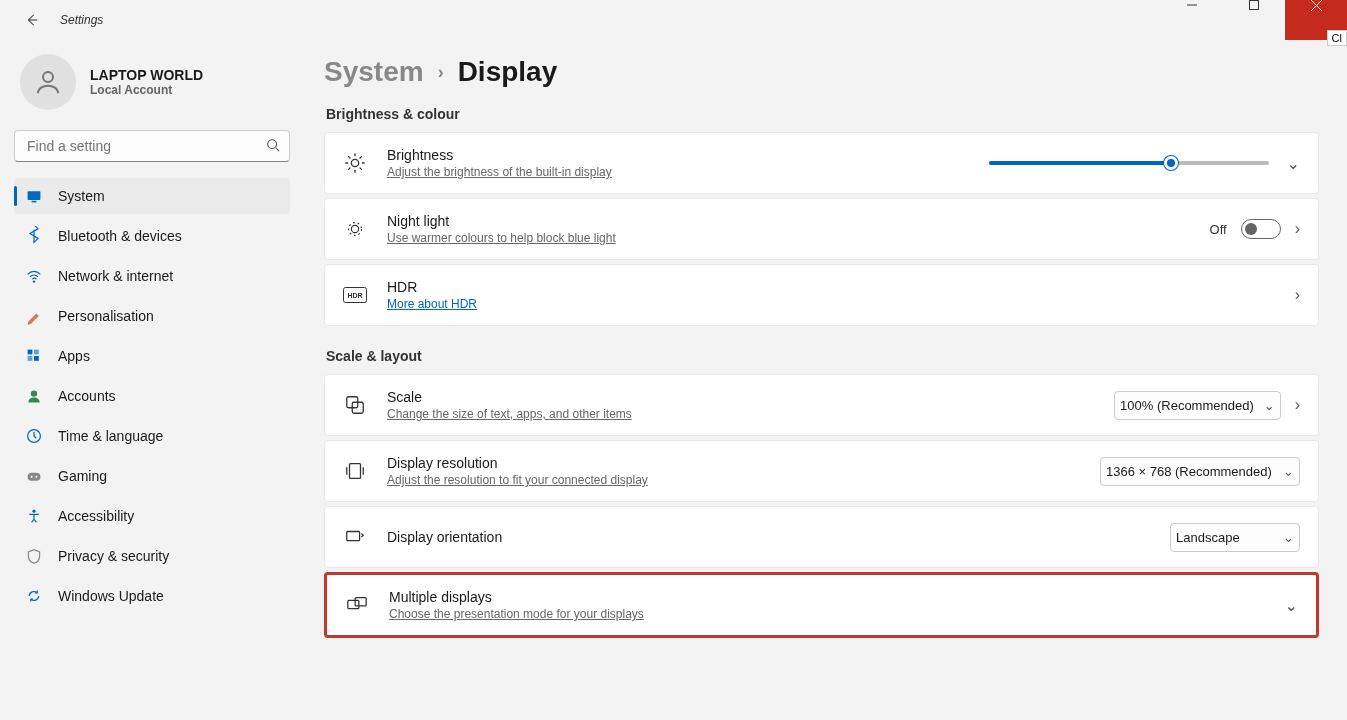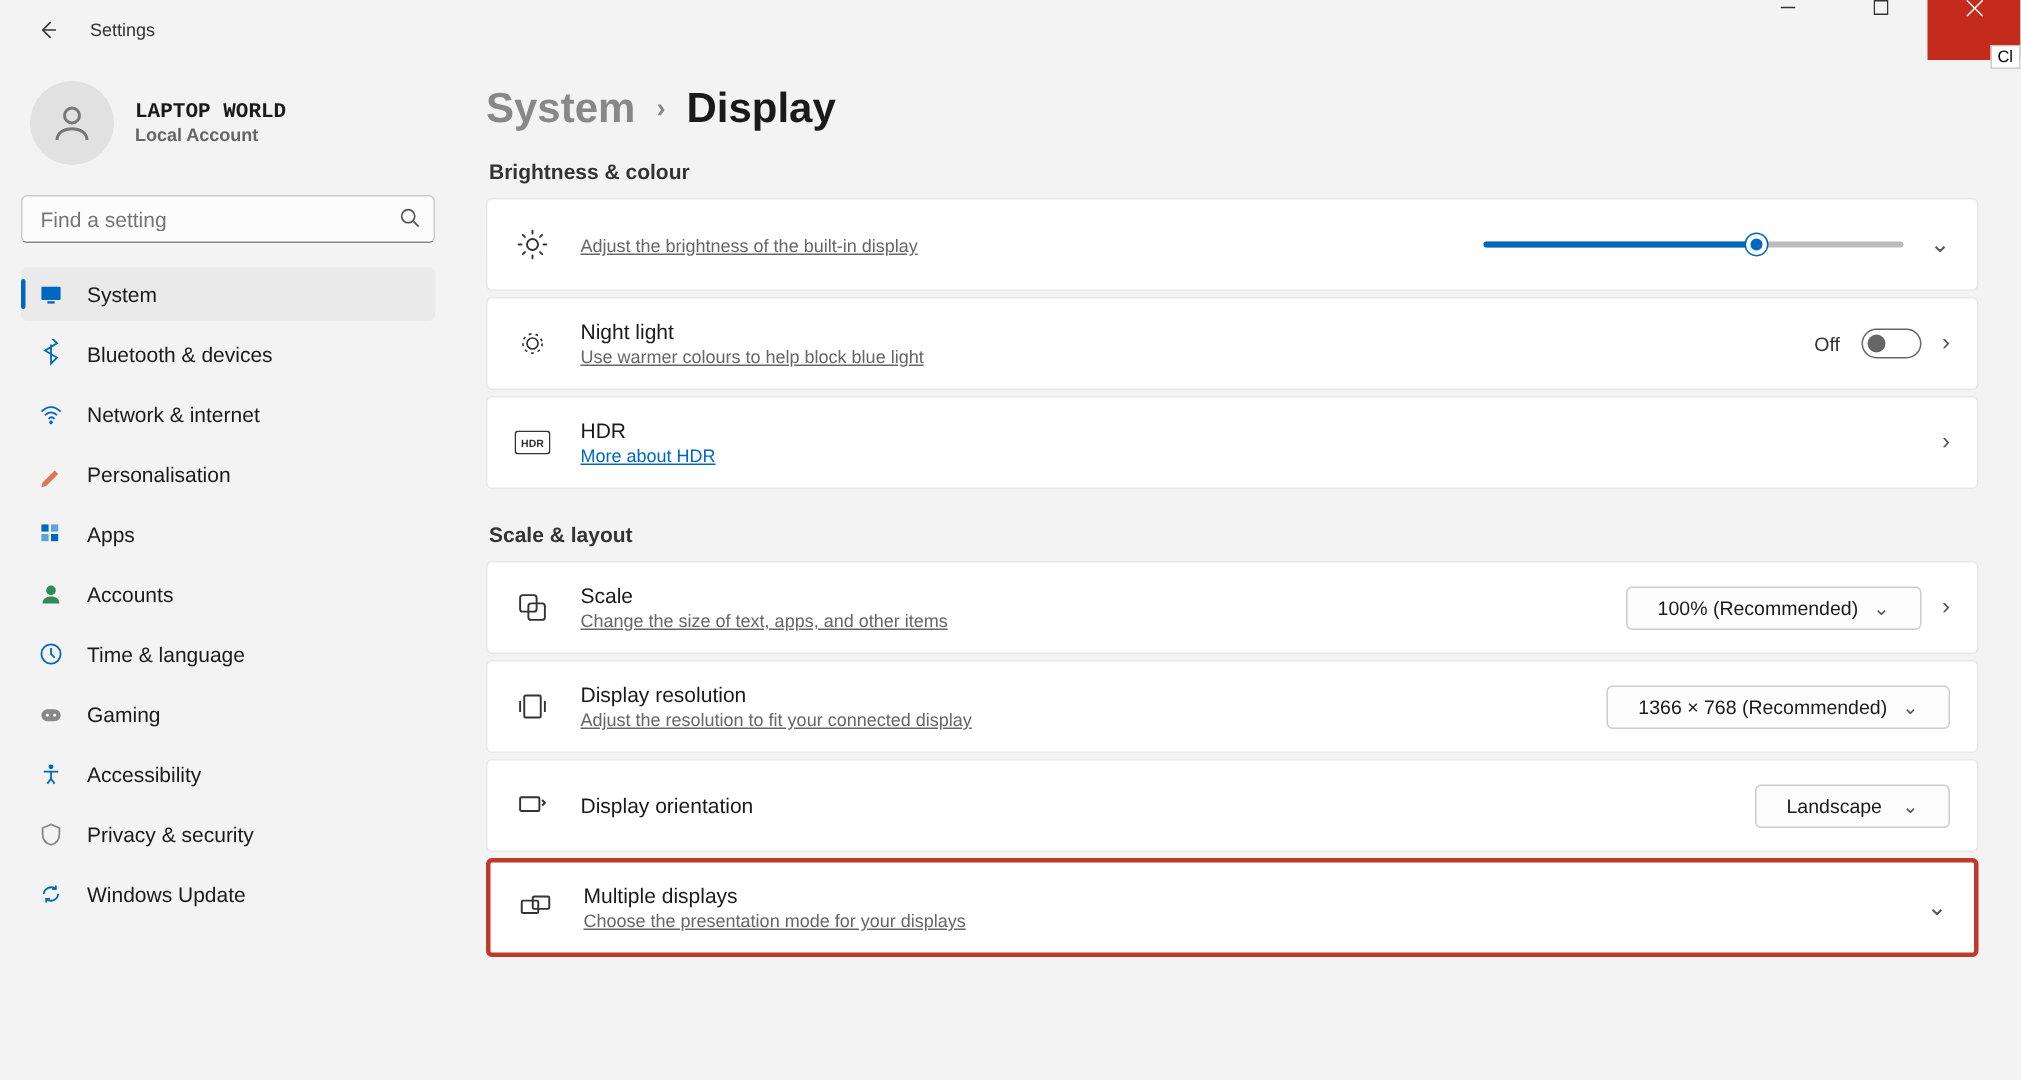--- a/index.html
+++ b/index.html
@@ -1,37 +1,37 @@
 <!DOCTYPE html>
 <html><head>
 <meta charset="utf-8">
 <style>
 * { box-sizing: border-box; margin: 0; padding: 0; font-family: "Segoe UI", -apple-system, sans-serif; }
 body { background: #f3f3f3; width: 1347px; height: 720px; overflow: hidden; color: #1a1a1a; }
 
 
 .titlebar { height: 40px; display: flex; align-items: center; padding-left: 18px; }
 .back-btn { width: 28px; height: 28px; display:flex; align-items:center; justify-content:center; cursor:pointer; border-radius:4px; }
-.title { font-size: 12px; margin-left: 14px; color:#333; }
+.title { font-size: 12px; margin-left: 14px; color:#333;font-style:italic; }
 .win-controls { margin-left:auto; display:flex; height:100%; }
 .win-btn { width:62px; display:flex; justify-content:center; cursor:pointer; }
 .win-btn.close { background:#c42b1c; color:#fff; position:relative;}
 .close-tooltip { position:absolute; right:0; top:30px; background:#fff; border:1px solid #ccc; padding:1px 4px; font-size:11px; color:#000;}
 .win-btn svg { stroke:#333; }
 .win-btn.close svg{stroke:#fff;}
 
 
 .layout { display:flex; height:calc(100% - 40px); }
 .sidebar { width:300px; padding:14px 10px 0 14px; }
 .content { flex:1; padding:16px 28px 0 24px; overflow:auto; }
 
 
 .user { display:flex; align-items:center; gap:14px; margin-bottom:20px; padding-left:6px;}
 .avatar { width:56px; height:56px; border-radius:50%; background:#e1e1e1; display:flex; align-items:center; justify-content:center; }
-.user-name { font-weight:600; font-size:14px;font-family:Liberation Mono, monospace; }
+.user-name { font-weight:600; font-size:14px; }
 .user-sub { font-size:12px; color:#666;font-weight:bold;}
 
 
 .search { position:relative; margin-bottom:16px;}
 .search input { width:100%; height:32px; border:1px solid #ccc; border-radius:4px; background:#fcfcfc; padding:0 14px 0 12px; font-size:14px; outline:none; border-bottom:1px solid #888;}
 .search-icon { position:absolute; right:10px; top:8px; }
 
 
 .nav-item { display:flex; align-items:center; gap:16px; height:36px; padding:0 12px; border-radius:4px; cursor:pointer; font-size:14px; margin-bottom:4px; position:relative;}
 .nav-item.active { background:#eaeaea; }
@@ -61,21 +61,21 @@
 .slider { width:280px; height:4px; background:#bbb; border-radius:2px; position:relative; margin-right:4px;}
 .slider-fill { position:absolute; left:0; top:0; bottom:0; background:#0067c0; border-radius:2px;}
 .slider-thumb { position:absolute; top:-5px; width:14px; height:14px; border-radius:50%; background:#0067c0; border:3px solid #fff; box-shadow:0 0 0 1px #0067c0; transform:translateX(-50%);}
 
 
 .toggle { width:40px; height:20px; border:1px solid #666; border-radius:10px; position:relative;}
 .toggle-knob { position:absolute; left:3px; top:3px; width:12px; height:12px; border-radius:50%; background:#666;}
 .toggle-label { font-size:13px; color:#333;}
 
 
-.dropdown { border:1px solid #ccc; border-radius:4px; background:#fdfdfd; padding:6px 20px; font-size:13px; display:flex; align-items:center; gap:10px; min-width:130px; justify-content:space-between;}
+.dropdown { border:1px solid #ccc; border-radius:4px; background:#fdfdfd; padding:6px 5px; font-size:13px; display:flex; align-items:center; gap:10px; min-width:130px; justify-content:space-between;}
 .dropdown.wide { min-width:200px;}
 
 .spacer { height:18px;}
 </style>
 </head>
 <body>
 
 <div class="titlebar">
   <div class="back-btn">
     <svg width="14" height="14" viewBox="0 0 16 16" fill="none">
@@ -251,20 +251,21 @@
               <line x1="2" y1="12" x2="4" y2="12"></line>
               <line x1="20" y1="12" x2="22" y2="12"></line>
               <line x1="5" y1="5" x2="6.5" y2="6.5"></line>
               <line x1="17.5" y1="17.5" x2="19" y2="19"></line>
               <line x1="5" y1="19" x2="6.5" y2="17.5"></line>
               <line x1="17.5" y1="6.5" x2="19" y2="5"></line>
             </g>
           </svg>
       </div>
       <div class="card-body">
+        <div class="card-title">Brightness</div>
         <div class="card-sub">Adjust the brightness of the built-in display</div>
       </div>
       <div class="card-tail">
         <div class="slider">
           <div class="slider-fill" id="slider-fill" style="width: 65%;"></div>
           <div class="slider-thumb" id="slider-thumb" style="left: 65%;"></div>
         </div>
         <span class="chev">⌄</span>
       </div>
     </div>

